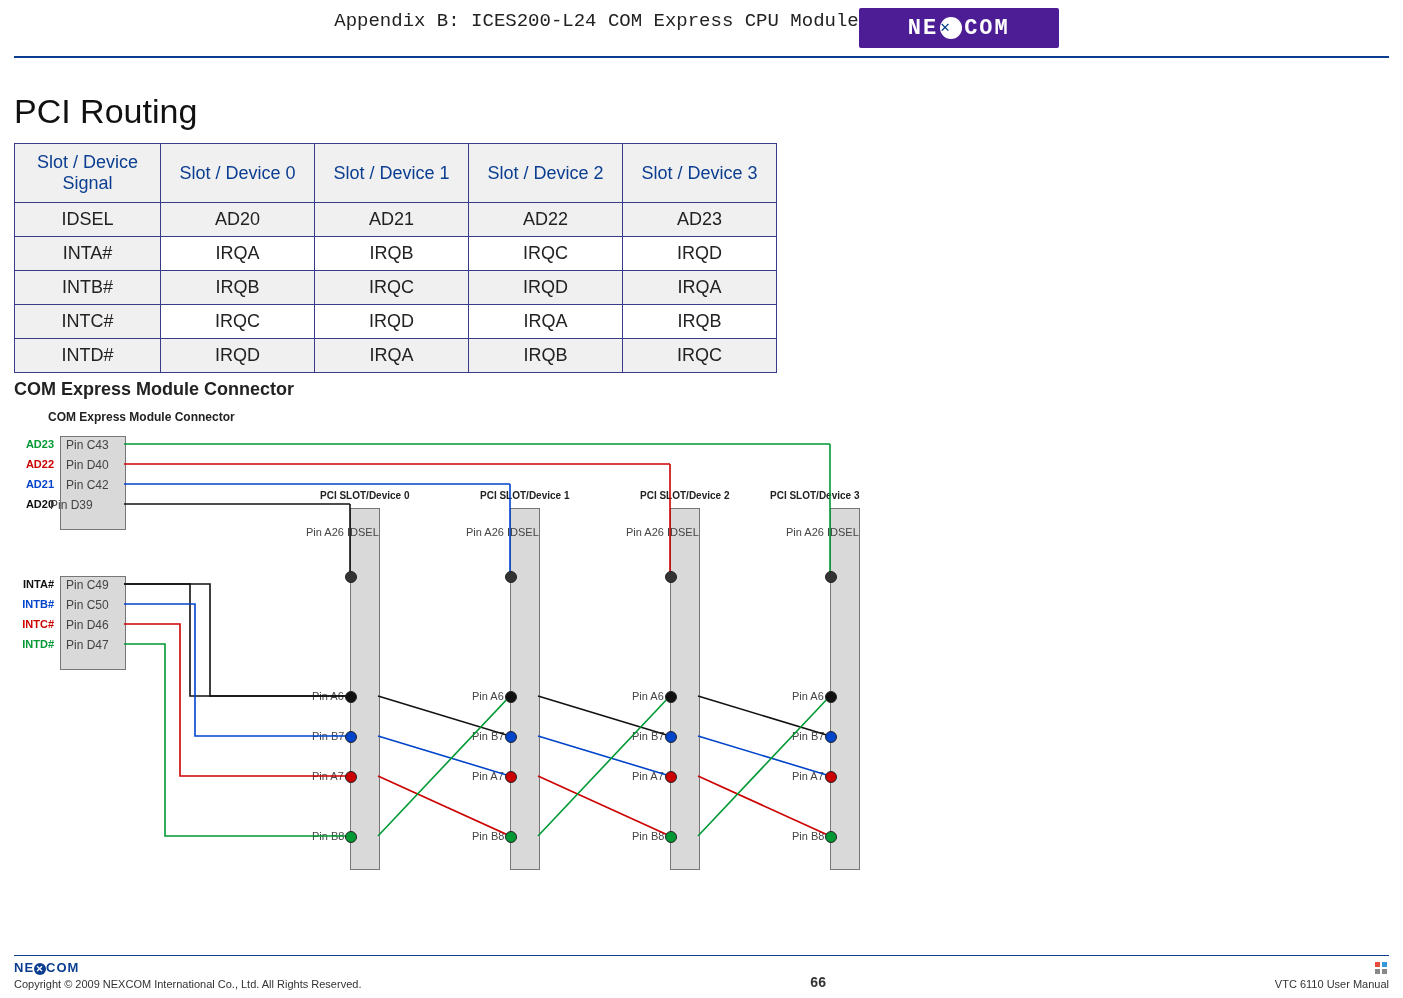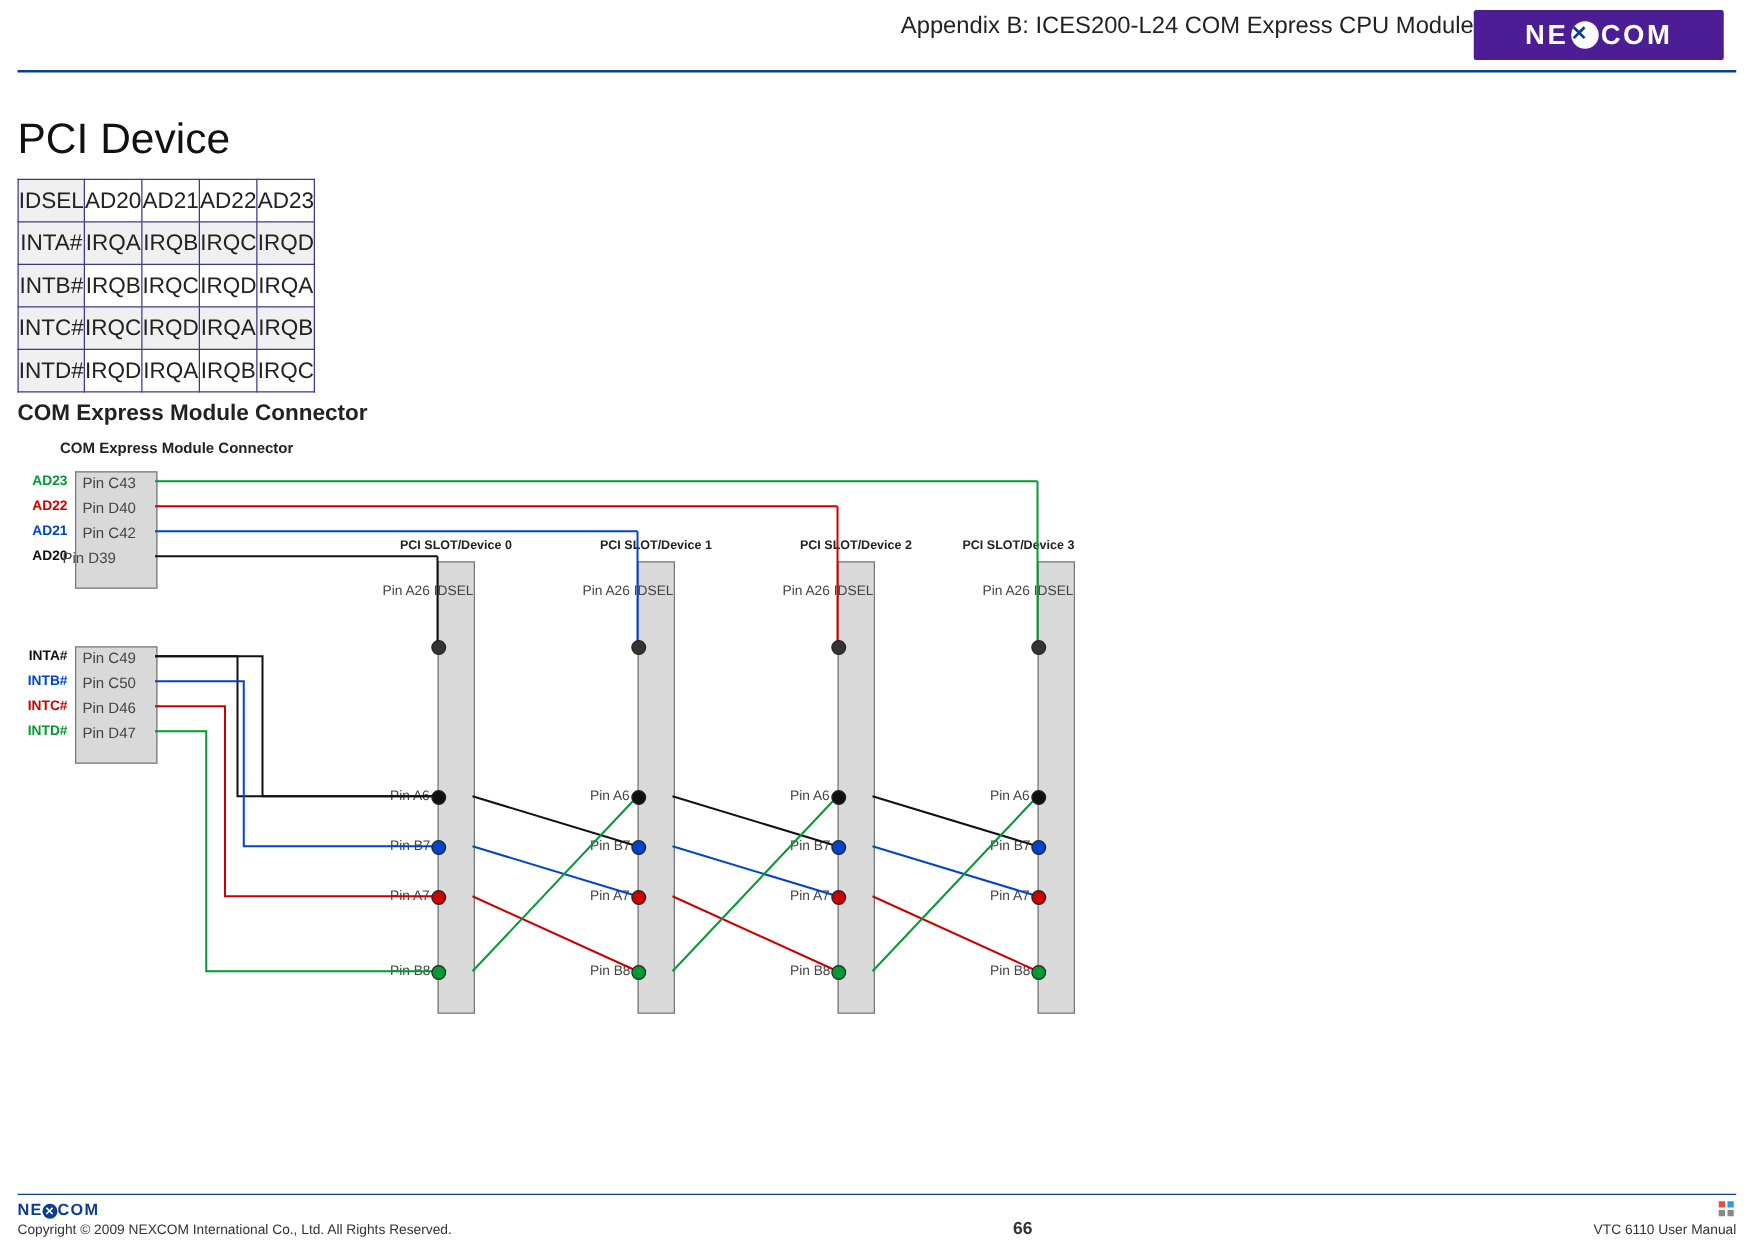--- a/index.html
+++ b/index.html
@@ -8,23 +8,24 @@
     font-family: "Segoe UI", Tahoma, Arial, sans-serif;
     background: #ffffff;
     color: #222;
     width: 1403px;
     height: 998px;
     position: relative;
     box-sizing: border-box;
   }
   .page-header {
     display: flex;
-    justify-content: flex-end;
+    justify-content: center;
     align-items: flex-start;
     padding: 8px 24px 0 14px;
+    font-family: Liberation Mono, monospace;
   }
   .appendix-title {
     font-size: 19px;
     font-weight: 400;
     color: #222;
     margin-top: 2px;
   }
   .logo {
     width: 200px;
     height: 40px;
@@ -215,24 +216,31 @@
 
 <div class="page-header">
   <div class="appendix-title">Appendix B: ICES200-L24 COM Express CPU Module</div>
   <div class="logo">
     NE<span class="x">✕</span>COM
   </div>
 </div>
 <hr class="hr">
 
 <div class="content">
-  <h1 class="section-title">PCI Device</h1>
+  <h1 class="section-title">PCI Routing</h1>
 
   <table class="pci">
     <tbody>
+        <tr>
+      <th class="col1">Slot / Device Signal</th>
+      <th class="col">Slot / Device 0</th>
+      <th class="col">Slot / Device 1</th>
+      <th class="col">Slot / Device 2</th>
+      <th class="col">Slot / Device 3</th>
+    </tr>
     <tr>
       <td class="labelcell">IDSEL</td>
       <td>AD20</td>
       <td>AD21</td>
       <td>AD22</td>
       <td>AD23</td>
     </tr>
     <tr>
       <td class="labelcell">INTA#</td>
       <td>IRQA</td>

